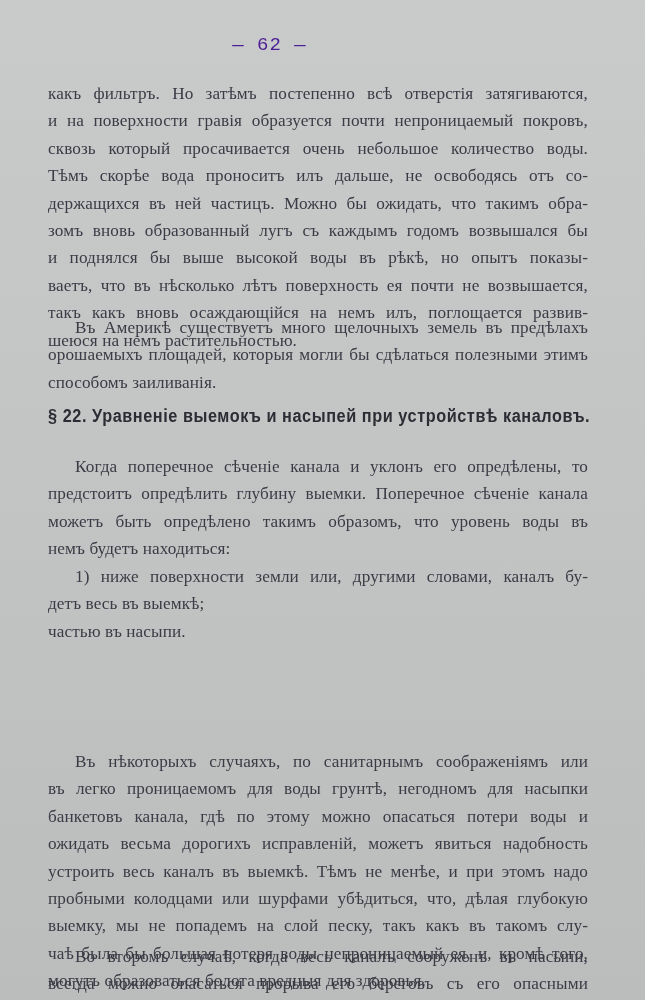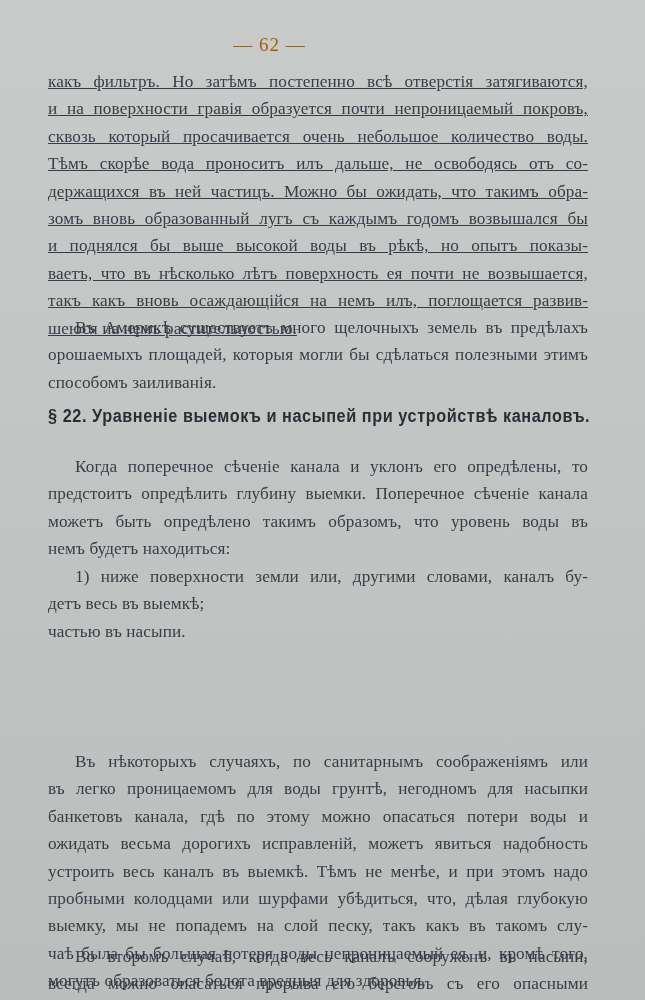--- a/index.html
+++ b/index.html
@@ -23,21 +23,22 @@
       height: 1000px;
     }
     .page-number {
       position: absolute;
       top: 34px;
       left: 0;
       width: 539px;
       text-align: center;
       font-size: 19px;
       letter-spacing: 1px;
-      color: #a16207;
+      color: #4c1d95;
+      font-family: Liberation Mono, monospace;
     }
     .text-block {
       position: absolute;
       left: 48px;
       width: 540px;
     }
     .line {
       display: block;
       height: 27.4px;
       line-height: 27.4px;
@@ -68,21 +69,21 @@
       transform-origin: left center;
     }
   </style>
 </head>
 <body>
 
 <div class="page">
 
   <div class="page-number">— 62 —</div>
 
-  <div class="text-block" style="top:68px;text-decoration:underline;">
+  <div class="text-block" style="top:80px;">
     <span class="line">какъ фильтръ. Но затѣмъ постепенно всѣ отверстія затягиваются,</span>
     <span class="line">и на поверхности гравія образуется почти непроницаемый покровъ,</span>
     <span class="line">сквозь который просачивается очень небольшое количество воды.</span>
     <span class="line">Тѣмъ скорѣе вода проноситъ илъ дальше, не освободясь отъ со-</span>
     <span class="line">держащихся въ ней частицъ. Можно бы ожидать, что такимъ обра-</span>
     <span class="line">зомъ вновь образованный лугъ съ каждымъ годомъ возвышался бы</span>
     <span class="line">и поднялся бы выше высокой воды въ рѣкѣ, но опытъ показы-</span>
     <span class="line">ваетъ, что въ нѣсколько лѣтъ поверхность ея почти не возвышается,</span>
     <span class="line">такъ какъ вновь осаждающійся на немъ илъ, поглощается развив-</span>
     <span class="line last">шеюся на немъ растительностью.</span>

